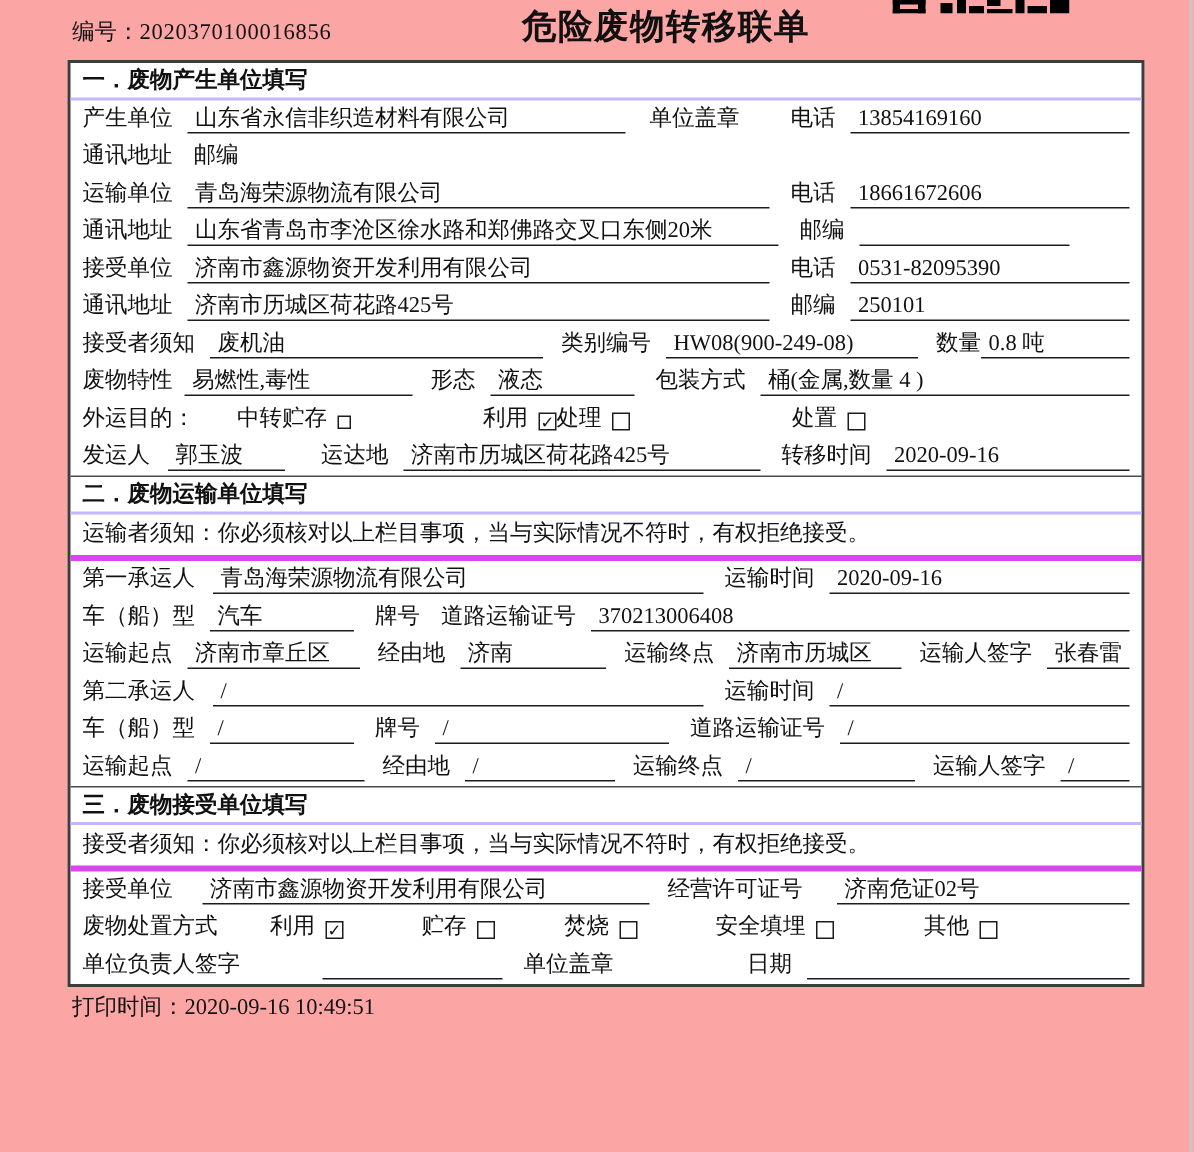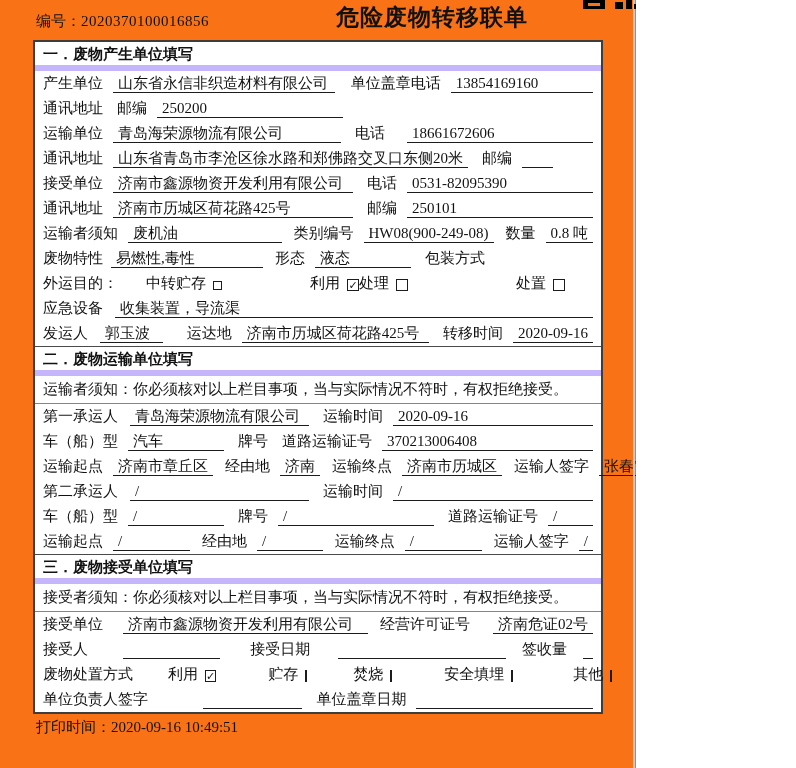--- a/index.html
+++ b/index.html
@@ -1,31 +1,31 @@
 <!DOCTYPE html>
 <html><head>
 <meta charset="utf-8">
 <style>
   * { margin:0; padding:0; box-sizing:border-box; }
   body { background:#fff; font-family:"Liberation Serif","DejaVu Serif",serif; color:#111; }
-  .page { position:relative; width:636px; height:768px; background:#f97316; overflow:hidden; }
+  .page { position:relative; width:796px; height:768px; background:#fca5a5; overflow:hidden;padding-left:12px; }
   .page-edge { position:absolute; right:1px; top:0; width:2px; height:100%; background:#c9c9c9; }
 
   .doc-header { position:relative; height:40px; }
   .serial { position:absolute; left:36px; top:12px; font-size:15px; }
   .serial .num { letter-spacing:0.5px; }
   .page-title { position:absolute; left:336px; top:2px; font-size:23px; font-weight:bold;
                 font-family:"Liberation Sans","DejaVu Sans",sans-serif; letter-spacing:1px;text-align:center; }
   .qr-frag { position:absolute; left:583px; top:0; }
 
   .form-table { margin:0 33px; border:2px solid #3d3d3d; background:#fff; }
   .section + .section { border-top:1px solid #4a4a4a; }
   .sec-title { font-family:"Liberation Sans","DejaVu Sans",sans-serif; font-weight:bold;
-               font-size:15px; line-height:18px; padding:3px 8px 2px; border-bottom:6px solid #c4b5fd; }
-  .notice { font-size:15px; line-height:19px; padding:4px 8px; border-bottom:1px solid #d946ef; }
+               font-size:15px; line-height:18px; padding:3px 8px 2px; border-bottom:2px solid #c4b5fd; }
+  .notice { font-size:15px; line-height:19px; padding:4px 8px; border-bottom:4px solid #d946ef; }
 
   .row { display:flex; align-items:flex-end; height:25px; padding:0 8px 3px; font-size:15px; }
   .lbl { white-space:nowrap; line-height:19px; }
   .u { border-bottom:1px solid #1c1c1c; line-height:18px; min-height:18px;
        white-space:nowrap; padding:0 5px; }
   .grow { flex:1 1 auto; }
   .spacer { flex:1 1 auto; }
 
   .cb { display:inline-flex; align-items:center; justify-content:center;
         width:12px; height:12px; border:1px solid #1c1c1c; margin-left:7px; margin-bottom:2px;
@@ -72,28 +72,27 @@
         <span class="u" style="width:292px;margin-left:10px">山东省永信非织造材料有限公司</span>
         <span class="lbl" style="margin-left:16px">单位盖章</span>
         <span class="spacer"></span>
         <span class="lbl">电话</span>
         <span class="u" style="width:186px;margin-left:10px">13854169160</span>
       </div>
 
       <div class="row">
         <span class="lbl">通讯地址</span>
         <span class="lbl" style="margin-left:14px">邮编</span>
-        <span class="u" style="width:186px;margin-left:10px">250200</span>
       </div>
 
       <div class="row">
         <span class="lbl">运输单位</span>
         <span class="u grow" style="margin-left:10px">青岛海荣源物流有限公司</span>
         <span class="lbl" style="margin-left:14px">电话</span>
-        <span class="u" style="width:186px;margin-left:22px">18661672606</span>
+        <span class="u" style="width:186px;margin-left:10px">18661672606</span>
       </div>
 
       <div class="row">
         <span class="lbl">通讯地址</span>
         <span class="u grow" style="margin-left:10px">山东省青岛市李沧区徐水路和郑佛路交叉口东侧20米</span>
         <span class="lbl" style="margin-left:14px">邮编</span>
         <span class="u" style="width:140px;margin-left:10px;margin-right:40px"></span>
       </div>
 
       <div class="row">
@@ -104,54 +103,51 @@
       </div>
 
       <div class="row">
         <span class="lbl">通讯地址</span>
         <span class="u grow" style="margin-left:10px">济南市历城区荷花路425号</span>
         <span class="lbl" style="margin-left:14px">邮编</span>
         <span class="u" style="width:186px;margin-left:10px">250101</span>
       </div>
 
       <div class="row">
-        <span class="lbl">运输者须知</span>
+        <span class="lbl">接受者须知</span>
         <span class="u" style="width:222px;margin-left:10px">废机油</span>
         <span class="lbl" style="margin-left:12px">类别编号</span>
         <span class="u" style="width:168px;margin-left:10px">HW08(900-249-08)</span>
         <span class="lbl" style="margin-left:12px">数量</span>
-        <span class="u grow" style="margin-left:10px">0.8 吨</span>
+        <span class="u grow" style="">0.8 吨</span>
       </div>
 
       <div class="row">
         <span class="lbl">废物特性</span>
         <span class="u" style="width:152px;margin-left:8px">易燃性,毒性</span>
         <span class="lbl" style="margin-left:12px">形态</span>
         <span class="u" style="width:96px;margin-left:10px">液态</span>
         <span class="lbl" style="margin-left:14px">包装方式</span>
+        <span class="u grow" style="margin-left:10px">桶(金属,数量 4 )</span>
       </div>
 
       <div class="row">
         <span class="lbl">外运目的：</span>
         <span class="lbl" style="margin-left:28px">中转贮存</span>
         <span class="cb cb-sm"></span>
         <span class="lbl" style="margin-left:88px">利用</span>
         <span class="cb">✓</span>
         <span class="lbl" style="">处理</span>
         <span class="cb"></span>
         <span class="lbl" style="margin-left:108px">处置</span>
         <span class="cb"></span>
       </div>
 
 
 
-      <div class="row">
-        <span class="lbl">应急设备</span>
-        <span class="u grow" style="margin-left:12px">收集装置，导流渠</span>
-      </div>
 
       <div class="row">
         <span class="lbl">发运人</span>
         <span class="u" style="width:78px;margin-left:12px">郭玉波</span>
         <span class="lbl" style="margin-left:24px">运达地</span>
         <span class="u" style="width:238px;margin-left:10px">济南市历城区荷花路425号</span>
         <span class="lbl" style="margin-left:14px">转移时间</span>
         <span class="u grow" style="margin-left:10px">2020-09-16</span>
       </div>
     </div>
@@ -218,28 +214,20 @@
       <div class="sec-title">三．废物接受单位填写</div>
       <div class="notice">接受者须知：你必须核对以上栏目事项，当与实际情况不符时，有权拒绝接受。</div>
 
       <div class="row">
         <span class="lbl">接受单位</span>
         <span class="u" style="width:298px;margin-left:20px">济南市鑫源物资开发利用有限公司</span>
         <span class="lbl" style="margin-left:12px">经营许可证号</span>
         <span class="u grow" style="margin-left:23px">济南危证02号</span>
       </div>
 
-      <div class="row">
-        <span class="lbl">接受人</span>
-        <span class="u" style="width:105px;margin-left:35px"></span>
-        <span class="lbl" style="margin-left:30px">接受日期</span>
-        <span class="u" style="width:182px;margin-left:28px"></span>
-        <span class="lbl" style="margin-left:16px">签收量</span>
-        <span class="u grow" style="margin-left:16px"></span>
-      </div>
 
       <div class="row">
         <span class="lbl">废物处置方式</span>
         <span class="lbl" style="margin-left:35px">利用</span>
         <span class="cb">✓</span>
         <span class="lbl" style="margin-left:52px">贮存</span>
         <span class="cb"></span>
         <span class="lbl" style="margin-left:46px">焚烧</span>
         <span class="cb"></span>
         <span class="lbl" style="margin-left:52px">安全填埋</span>

